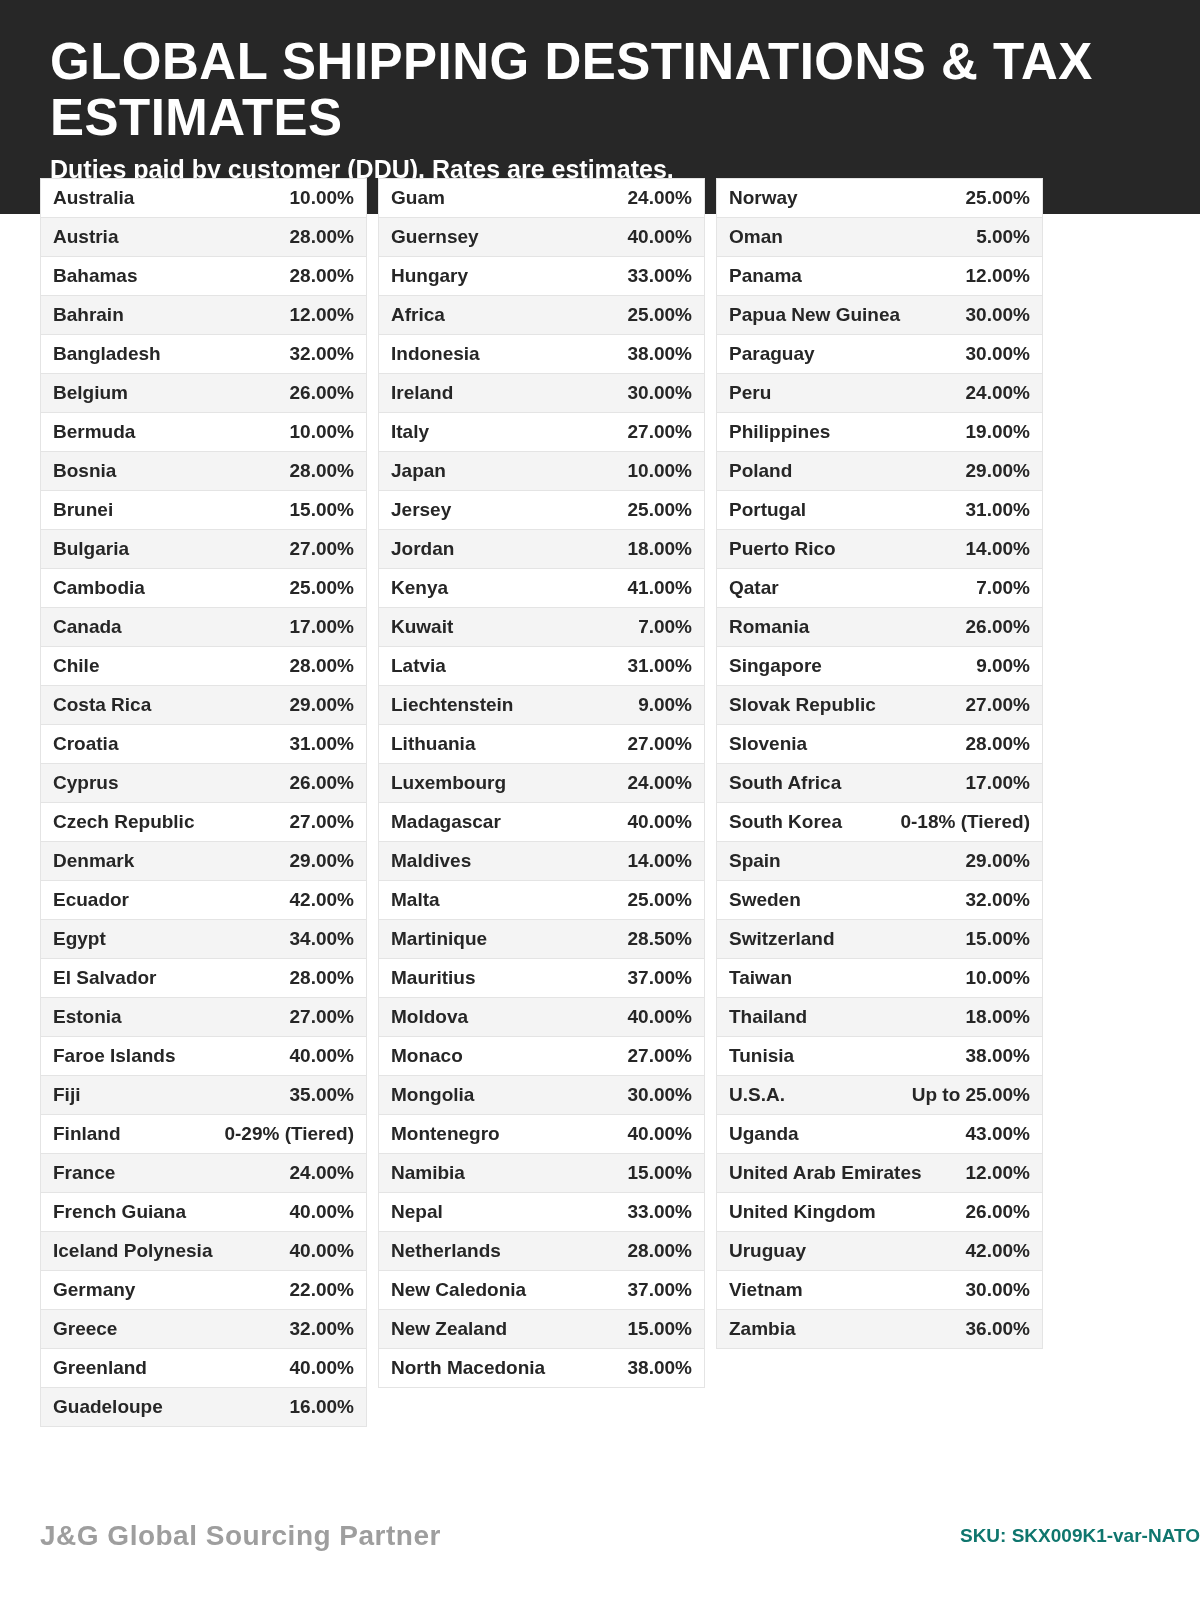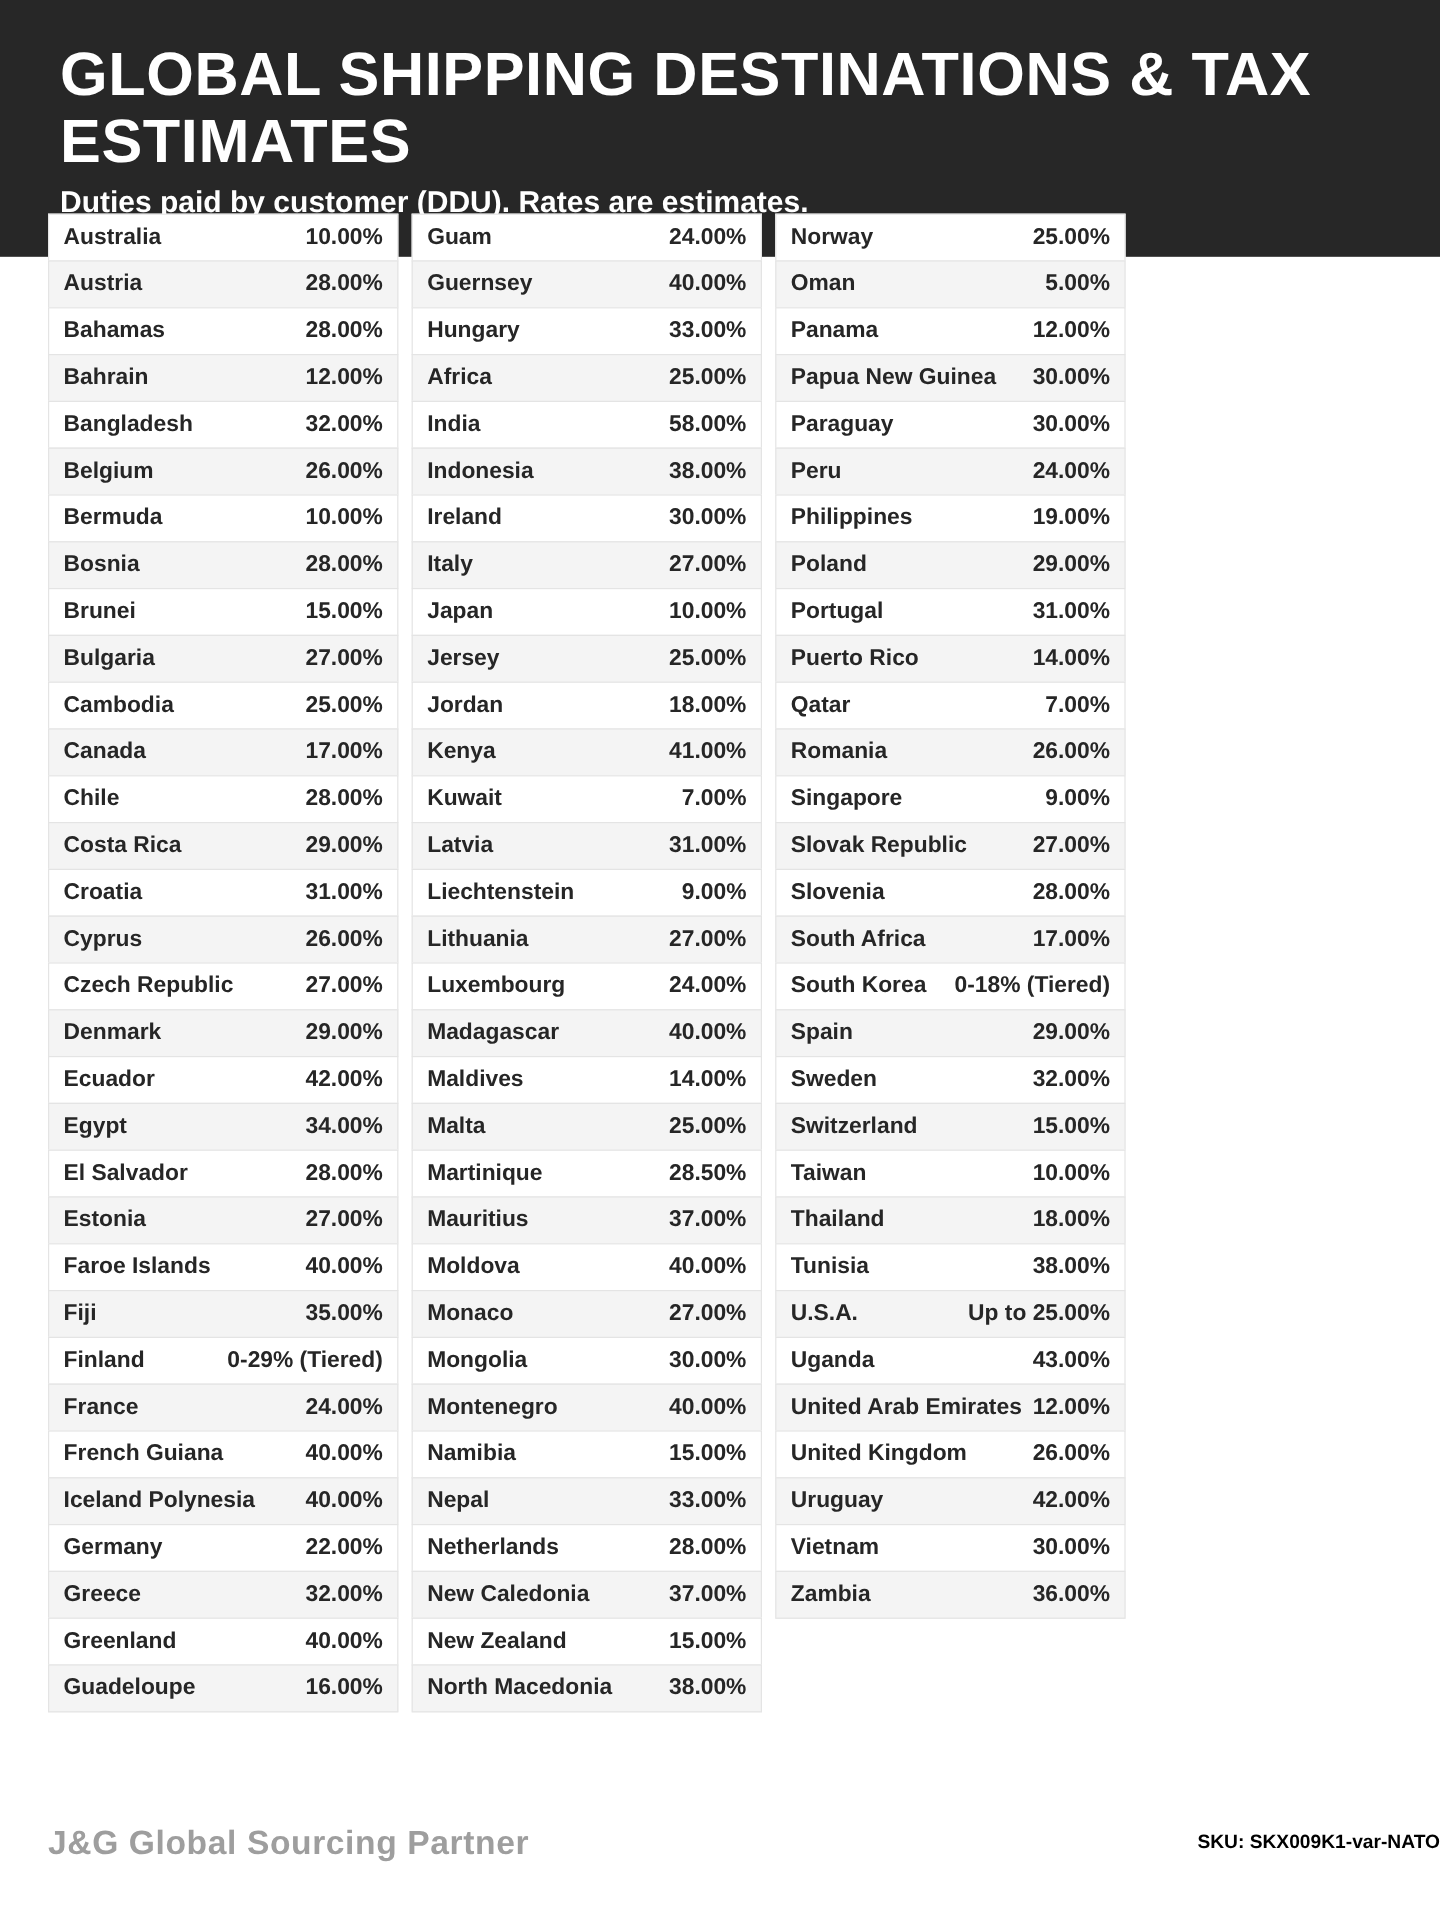--- a/index.html
+++ b/index.html
@@ -7,40 +7,40 @@
   body {
     font-family:"Liberation Sans","DejaVu Sans",sans-serif;
     background:#ffffff;
     position:relative;
     overflow:hidden;
   }
   .header { background:#272727; color:#ffffff; padding:34px 50px 30px; }
   .title { font-size:51px; font-weight:700; letter-spacing:0.5px; line-height:1.1; }
   .subtitle { font-size:25px; font-weight:700; color:#ffffff; margin-top:9px; }
   .table {
-    position:absolute; top:178px; left:40px; width:898px;
+    position:absolute; top:178px; left:40px; width:1003px;
     display:grid; grid-template-columns:repeat(3,1fr); column-gap:11px;
     align-items:start;
   }
   .row {
     display:flex; justify-content:space-between; align-items:center;
     height:40px; padding:0 12px;
     border:1px solid #e4e4e4; background:#ffffff;
     font-size:19px; font-weight:700; color:#262626;
   }
   .row + .row { margin-top:-1px; }
   .row:nth-child(even) { background:#f4f4f4; }
   .country { white-space:nowrap; }
   .rate { white-space:nowrap; text-align:right; padding-left:8px; }
   .footer {
     position:absolute; left:40px; right:0; bottom:48px;
     display:flex; justify-content:space-between; align-items:center;
   }
   .brand { font-size:28px; font-weight:700; color:#9e9e9e; letter-spacing:0.5px; }
-  .sku { font-size:16px; font-weight:700; color:#000000; white-space:nowrap; }
+  .sku { font-size:19px; font-weight:700; color:#0f766e; white-space:nowrap; }
 </style>
 </head>
 <body>
 
 <div class="header">
   <div class="title">GLOBAL SHIPPING DESTINATIONS &amp; TAX ESTIMATES</div>
   <div class="subtitle">Duties paid by customer (DDU). Rates are estimates.</div>
 </div>
 
 <div class="table">
@@ -185,24 +185,20 @@
       </div>
       <div class="row">
         <span class="country">Hungary</span>
         <span class="rate">33.00%</span>
       </div>
       <div class="row">
         <span class="country">Africa</span>
         <span class="rate">25.00%</span>
       </div>
       <div class="row">
-        <span class="country">India</span>
-        <span class="rate">58.00%</span>
-      </div>
-      <div class="row">
         <span class="country">Indonesia</span>
         <span class="rate">38.00%</span>
       </div>
       <div class="row">
         <span class="country">Ireland</span>
         <span class="rate">30.00%</span>
       </div>
       <div class="row">
         <span class="country">Italy</span>
         <span class="rate">27.00%</span>

